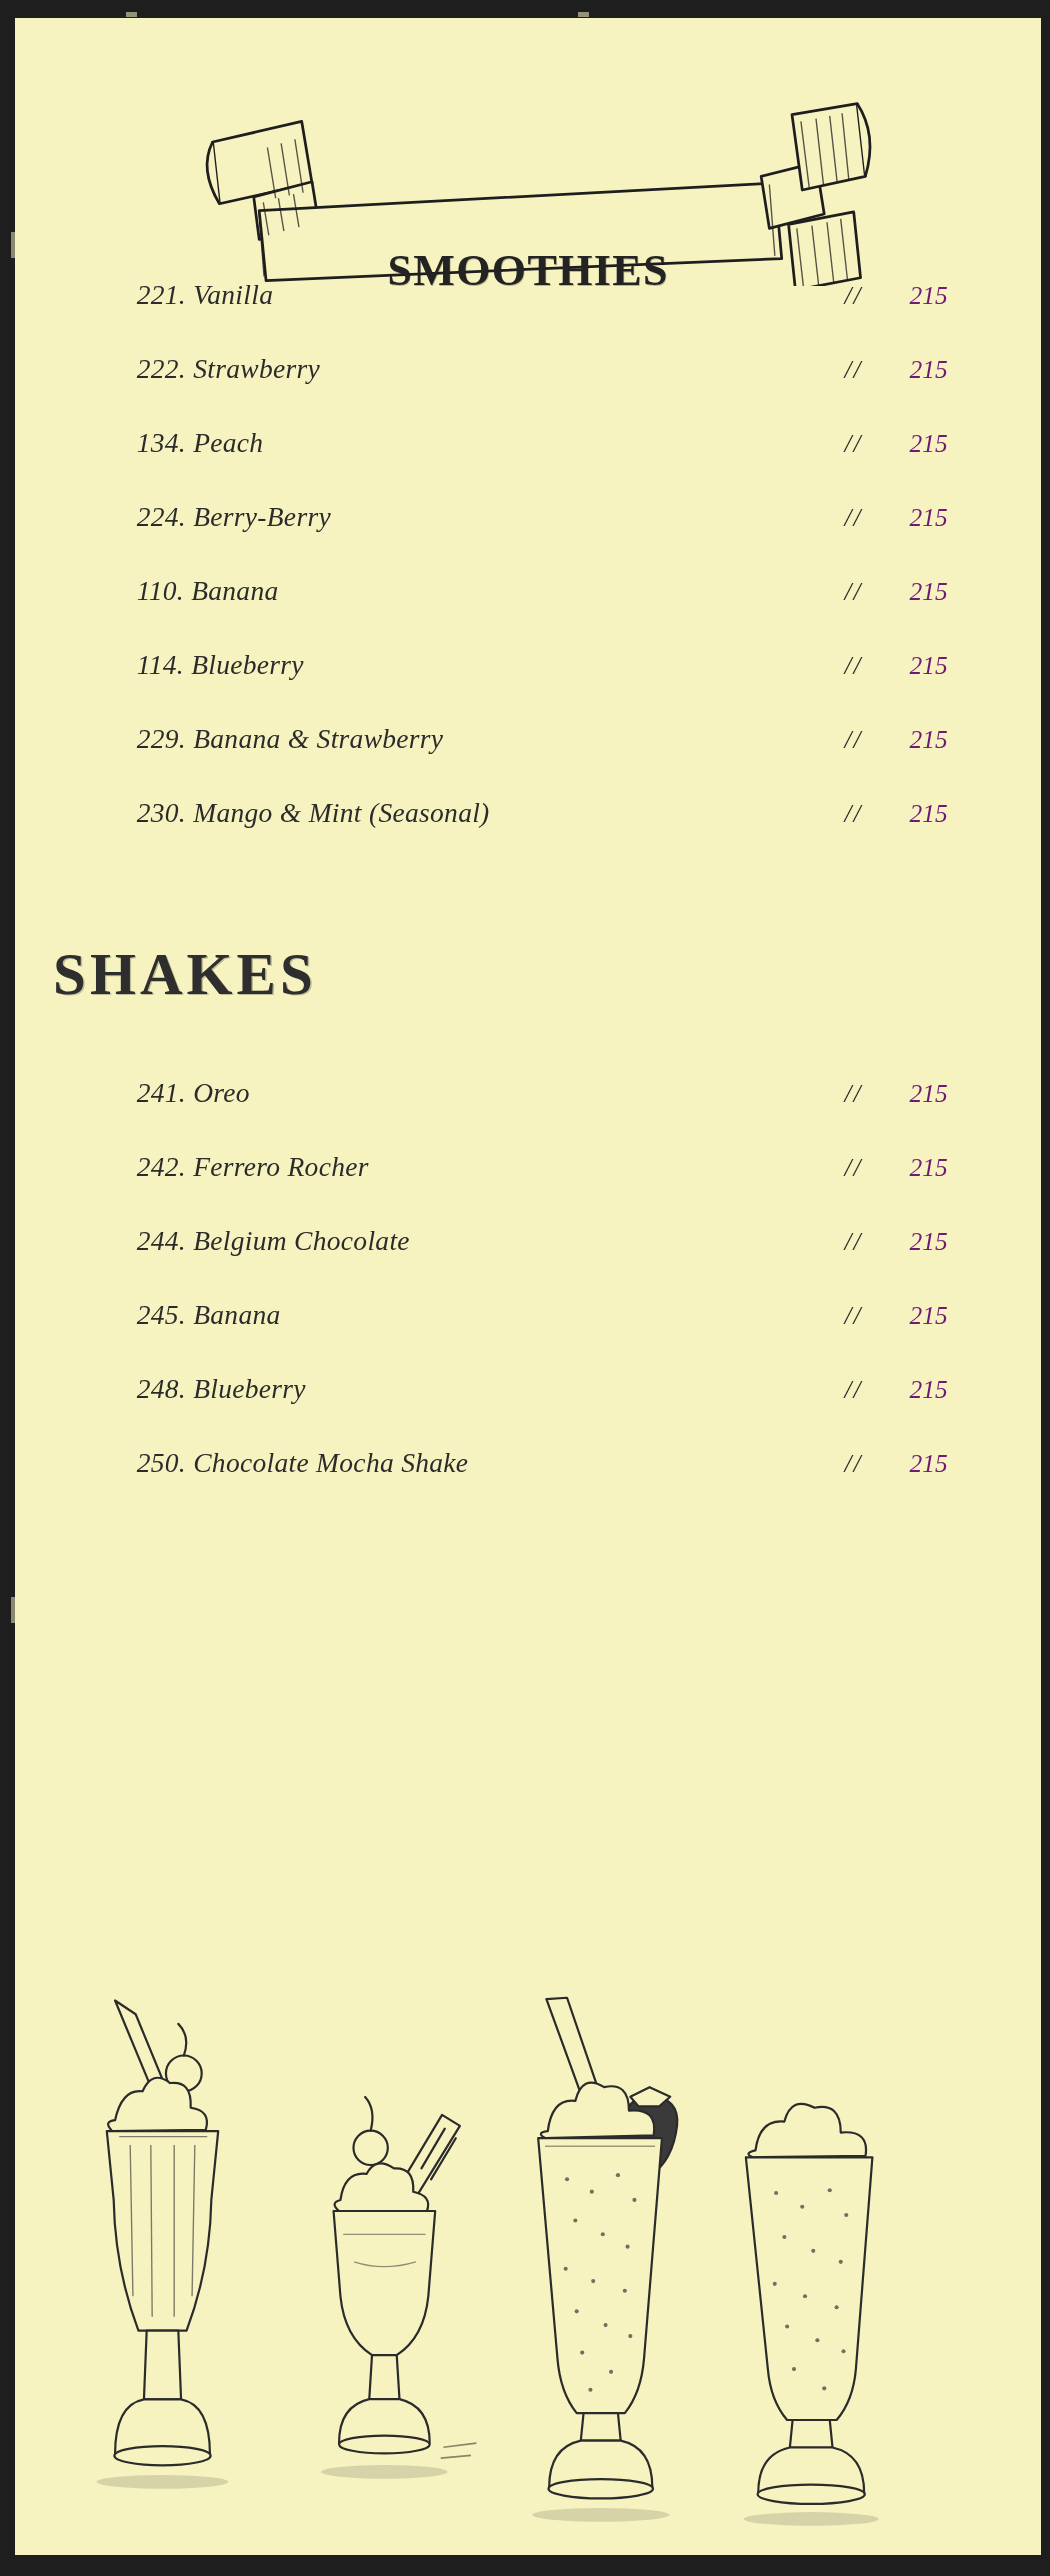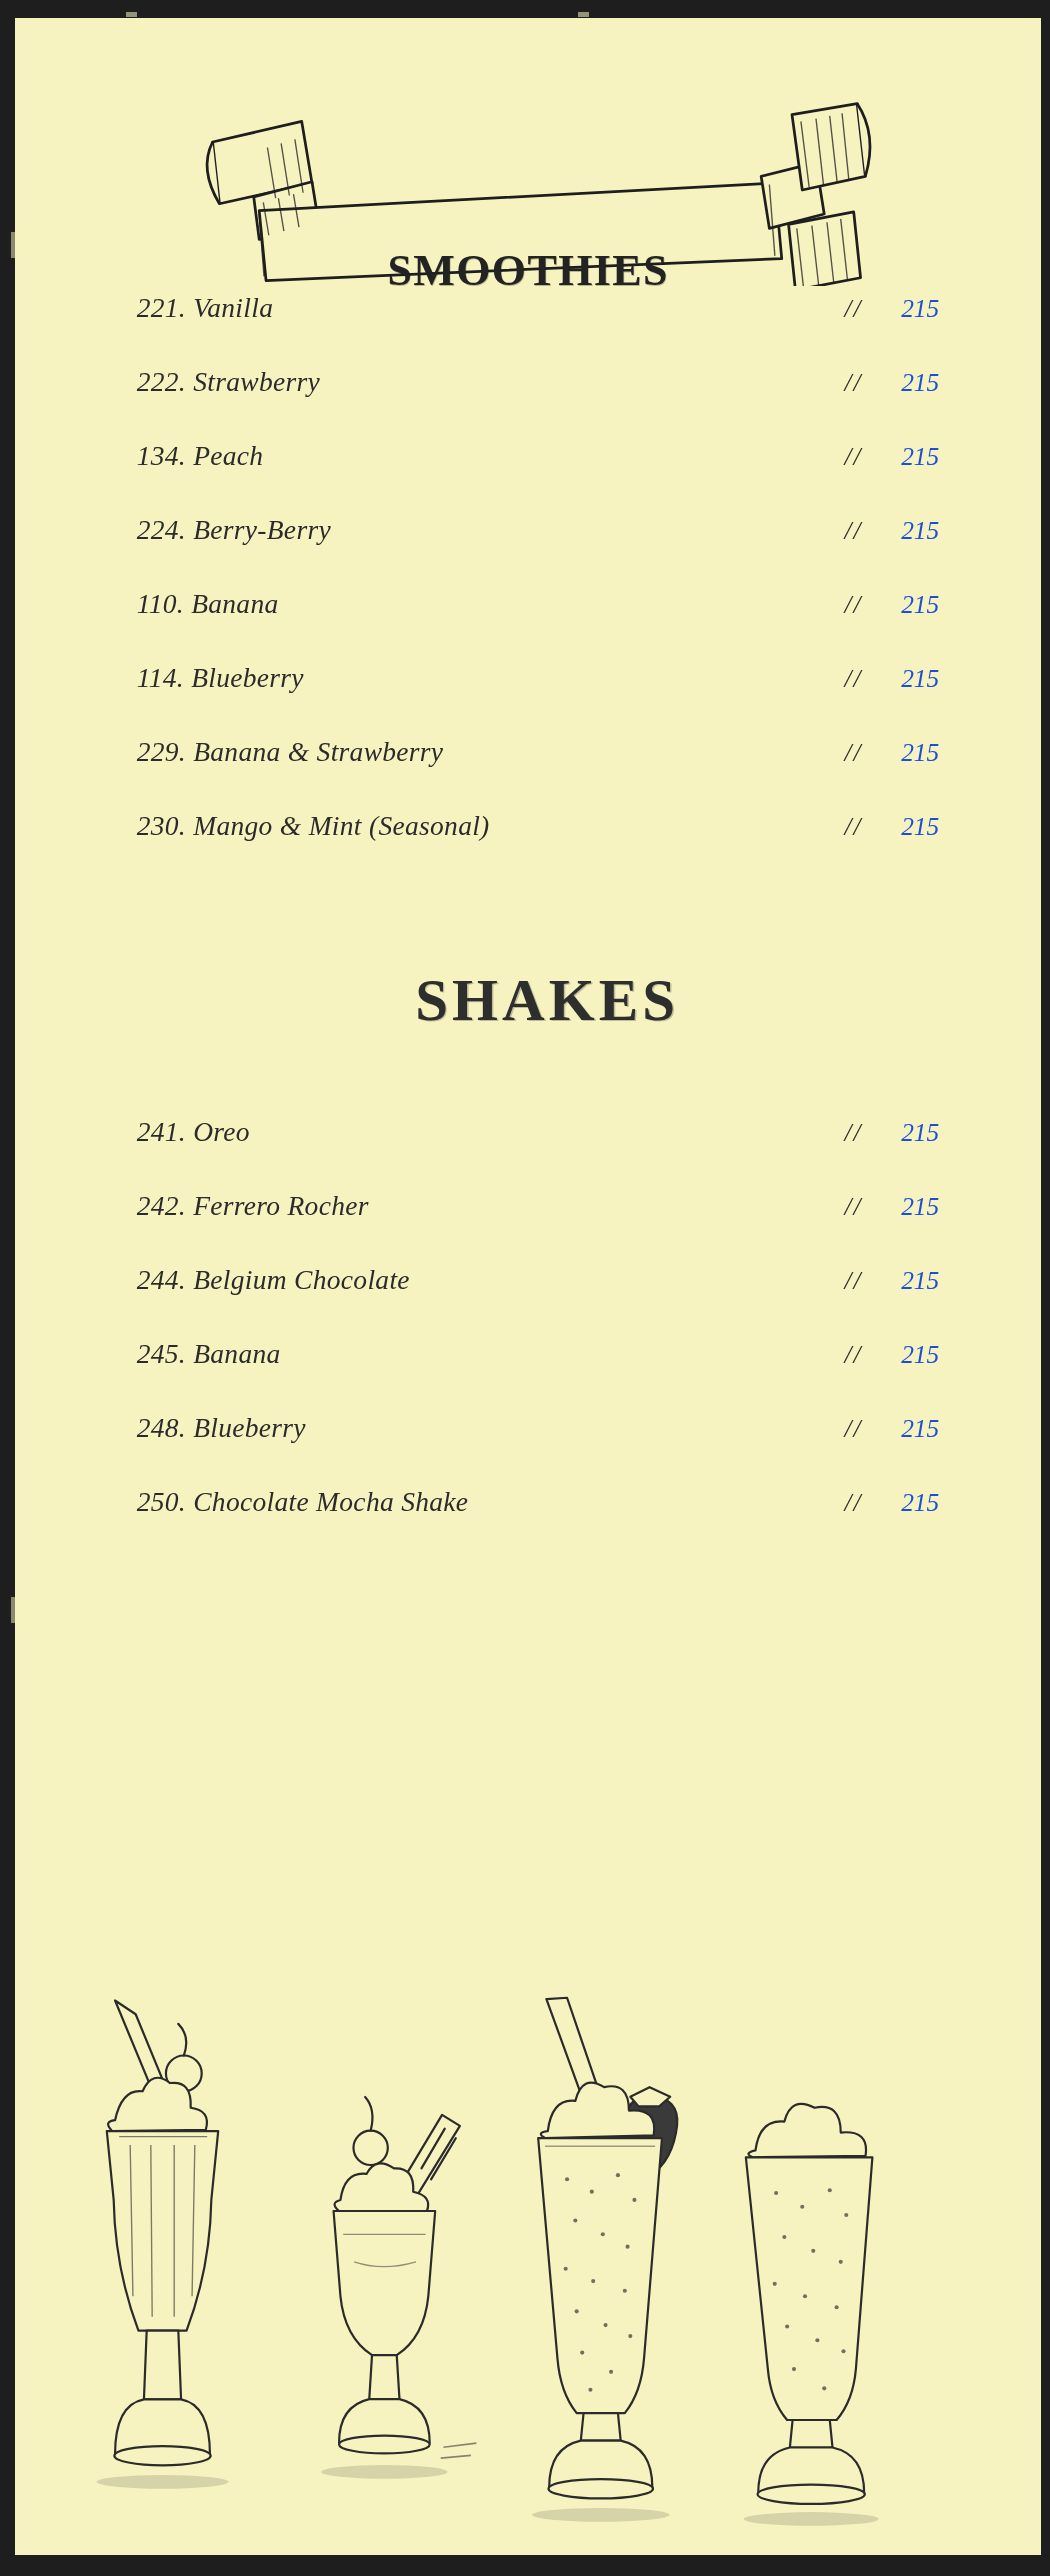--- a/index.html
+++ b/index.html
@@ -80,21 +80,21 @@
     font-weight: bold;
     font-size: 44px;
     letter-spacing: 1.4px;
     color: #232323;
     white-space: nowrap;
     text-shadow: 0.7px 0.7px 0 rgba(0,0,0,.25);
   }
 
   
   .items {
-    margin: 13px auto;
+    margin: 0 auto;
     width: 907px;
     padding-left: 62px;
     padding-right: 34px;
   }
   .menu-row {
     display: flex;
     align-items: baseline;
     height: 74px;
   }
   .menu-name {
@@ -112,31 +112,30 @@
     font-style: italic;
     font-size: 25.4px;
     color: #2b2b2b;
     letter-spacing: 2.1px;
     margin-right: 30px;
   }
   .menu-price {
     font-family: "Liberation Serif", serif;
     font-style: italic;
     font-size: 25.4px;
-    color: #1d4ed8;
+    color: #701a75;
     width: 55px;
-    text-align: center;
+    text-align: right;
   }
 
   
   .shakes-head-wrap {
     height: 206px;
     display: flex;
     align-items: center;
-    justify-content: center;
     padding-left: 38px;
   }
   .shakes-title {
     font-family: "Liberation Serif", serif;
     font-weight: bold;
     font-size: 59px;
     letter-spacing: 4.1px;
     color: #2e2e2e;
     position: relative;
     

